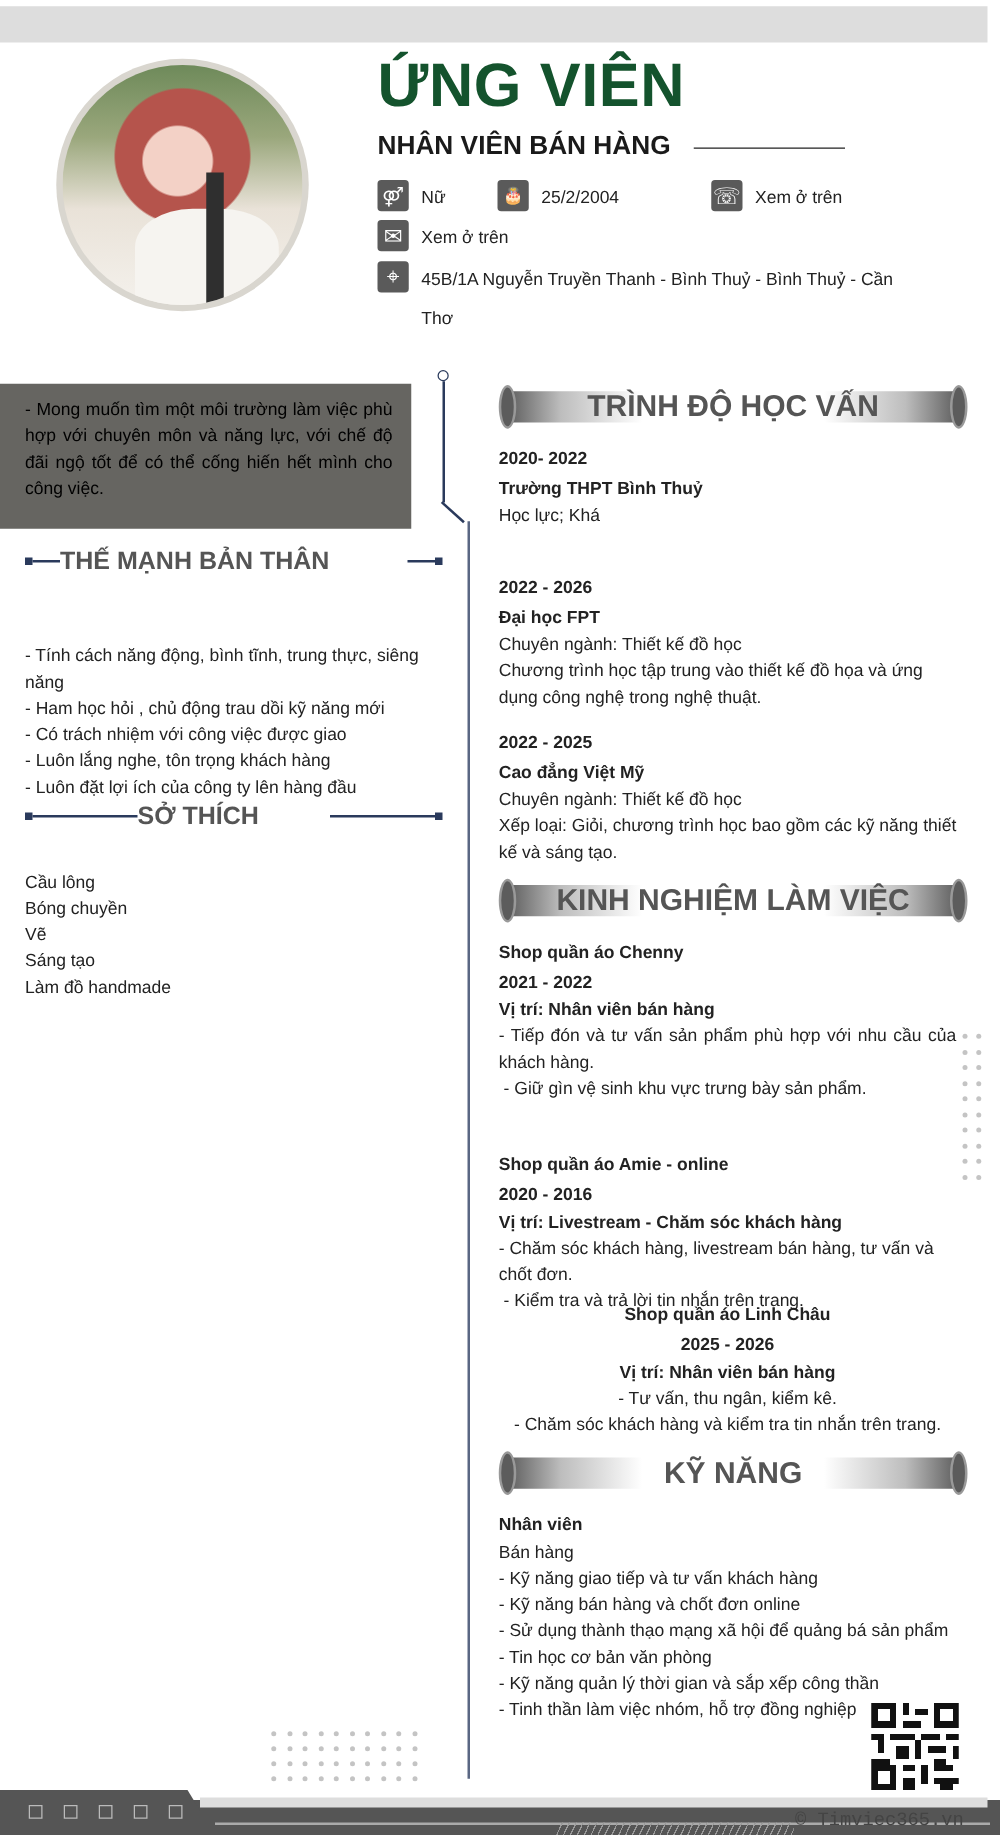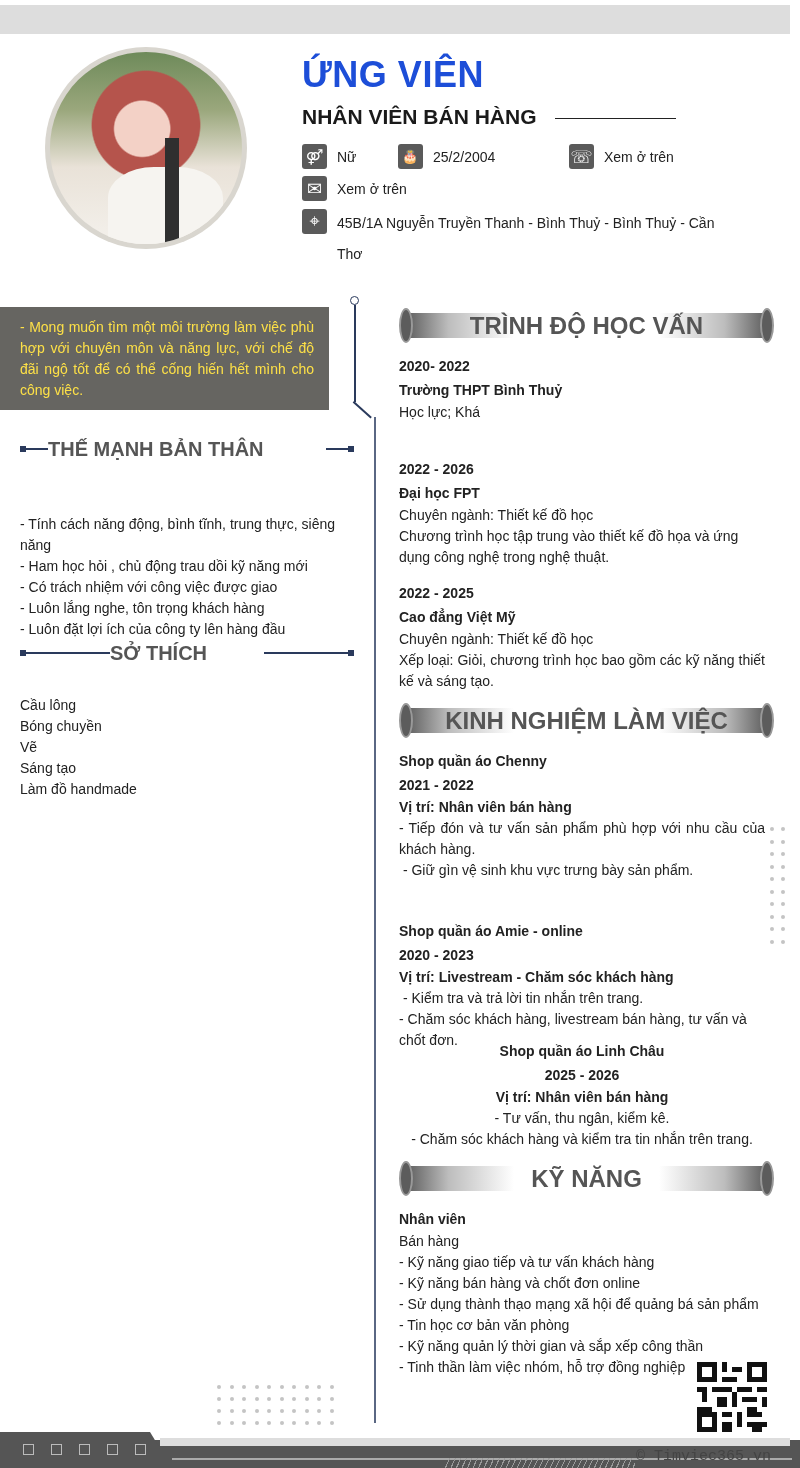--- a/index.html
+++ b/index.html
@@ -10,33 +10,33 @@
 
   .avatar { position: absolute; left: 45px; top: 47px; width: 202px; height: 202px; border-radius: 50%;
     background: #d9d6cf; padding: 5px; }
   .avatar-inner { width: 100%; height: 100%; border-radius: 50%; overflow: hidden;
     background: radial-gradient(circle at 48% 40%, #f3d1c6 0 18%, transparent 19%),
                 radial-gradient(circle at 50% 38%, #b5544c 0 35%, transparent 36%),
                 linear-gradient(180deg, #6e8a5a 0%, #9aa77c 30%, #e9e2d8 60%, #f4f1ec 100%); position: relative; }
   .avatar-inner .shirt { position: absolute; left: 30%; bottom: 0; width: 60%; height: 40%; background: #f6f4f0; border-radius: 40% 40% 0 0; }
   .avatar-inner .strap { position: absolute; left: 60%; top: 45%; width: 7%; height: 55%; background: #2f2f2f; }
 
-  .name { position: absolute; left: 302px; top: 54px; font-size: 36px; font-weight: bold; color: #1d4ed8; letter-spacing: 0.5px; }
+  .name { position: absolute; left: 302px; top: 41px; font-size: 49px; font-weight: bold; color: #14532d; letter-spacing: 0.5px; }
   .position { position: absolute; left: 302px; top: 105px; font-size: 21px; font-weight: bold; color: #1a1a1a; }
   .position-line { position: absolute; left: 555px; top: 118px; width: 121px; height: 1px; background: #222; }
 
   .info { position: absolute; display: flex; align-items: center; font-size: 14px; color: #222; }
   .ico { width: 25px; height: 25px; background: #5a5a5a; border-radius: 3px; color: #fff; display: flex;
     align-items: center; justify-content: center; font-size: 15px; margin-right: 10px; flex-shrink: 0; }
   .addr-wrap { position: absolute; left: 302px; top: 208px; width: 440px; font-size: 14px; line-height: 31px; }
   .addr-wrap .ico { position: absolute; left: 0; top: 1px; }
   .addr-text { padding-left: 35px; display: block; }
 
-  .objective { position: absolute; left: 0; top: 307px; width: 329px; height: 103px; background: #666561;
-    color: #fde047; font-size: 14px; line-height: 21px; padding: 10px 15px 10px 20px; text-align: justify; }
+  .objective { position: absolute; left: 0; top: 307px; width: 329px; height: 116px; background: #666561;
+    color: #000000; font-size: 14px; line-height: 21px; padding: 10px 15px 10px 20px; text-align: justify; }
 
   .timeline-dot { position: absolute; left: 350px; top: 296px; width: 9px; height: 9px; border: 1.5px solid #2a3a5c; border-radius: 50%; background: #fff; }
   .timeline-v1 { position: absolute; left: 354px; top: 305px; width: 1.5px; height: 97px; background: #2a3a5c; }
   .timeline-diag { position: absolute; left: 354px; top: 401px; width: 24px; height: 1.5px; background: #2a3a5c; transform-origin: 0 0; transform: rotate(42deg); }
   .timeline-v2 { position: absolute; left: 374px; top: 417px; width: 1.5px; height: 1006px; background: #5a6783; }
 
   .lhead { position: absolute; left: 20px; width: 334px; height: 24px; display: flex; align-items: center; }
   .lhead .sq { width: 6px; height: 6px; background: #2a3a5c; }
   .lhead .ln { height: 1.5px; background: #2a3a5c; }
   .lhead .t { font-size: 20px; font-weight: bold; color: #555; text-align: left; flex: 1; white-space: nowrap; }
@@ -176,24 +176,24 @@
 </div>
 <div class="rblock" style="top:749px;">
   <div class="yr">Shop quần áo Chenny</div>
   <div class="yr">2021 - 2022</div>
   <div class="b">Vị trí: Nhân viên bán hàng</div>
   <div class="just">- Tiếp đón và tư vấn sản phẩm phù hợp với nhu cầu của khách hàng.</div>
   <div style="white-space:pre;"> - Giữ gìn vệ sinh khu vực trưng bày sản phẩm.</div>
 </div>
 <div class="rblock" style="top:894px;margin-top:25px;">
   <div class="yr">Shop quần áo Amie - online</div>
-  <div class="yr">2020 - 2023</div>
+  <div class="yr">2020 - 2016</div>
   <div class="b">Vị trí: Livestream - Chăm sóc khách hàng</div>
+  <div>- Chăm sóc khách hàng, livestream bán hàng, tư vấn và chốt đơn.</div>
   <div style="white-space:pre;"> - Kiểm tra và trả lời tin nhắn trên trang.</div>
-  <div>- Chăm sóc khách hàng, livestream bán hàng, tư vấn và chốt đơn.</div>
 </div>
 <div class="rblock" style="top:1039px;text-align:center;">
   <div class="yr">Shop quần áo Linh Châu</div>
   <div class="yr">2025 - 2026</div>
   <div class="b">Vị trí: Nhân viên bán hàng</div>
   <div>- Tư vấn, thu ngân, kiểm kê.</div>
   <div>- Chăm sóc khách hàng và kiểm tra tin nhắn trên trang.</div>
 </div>
 
 <div class="rhead" style="top:1161px;">

